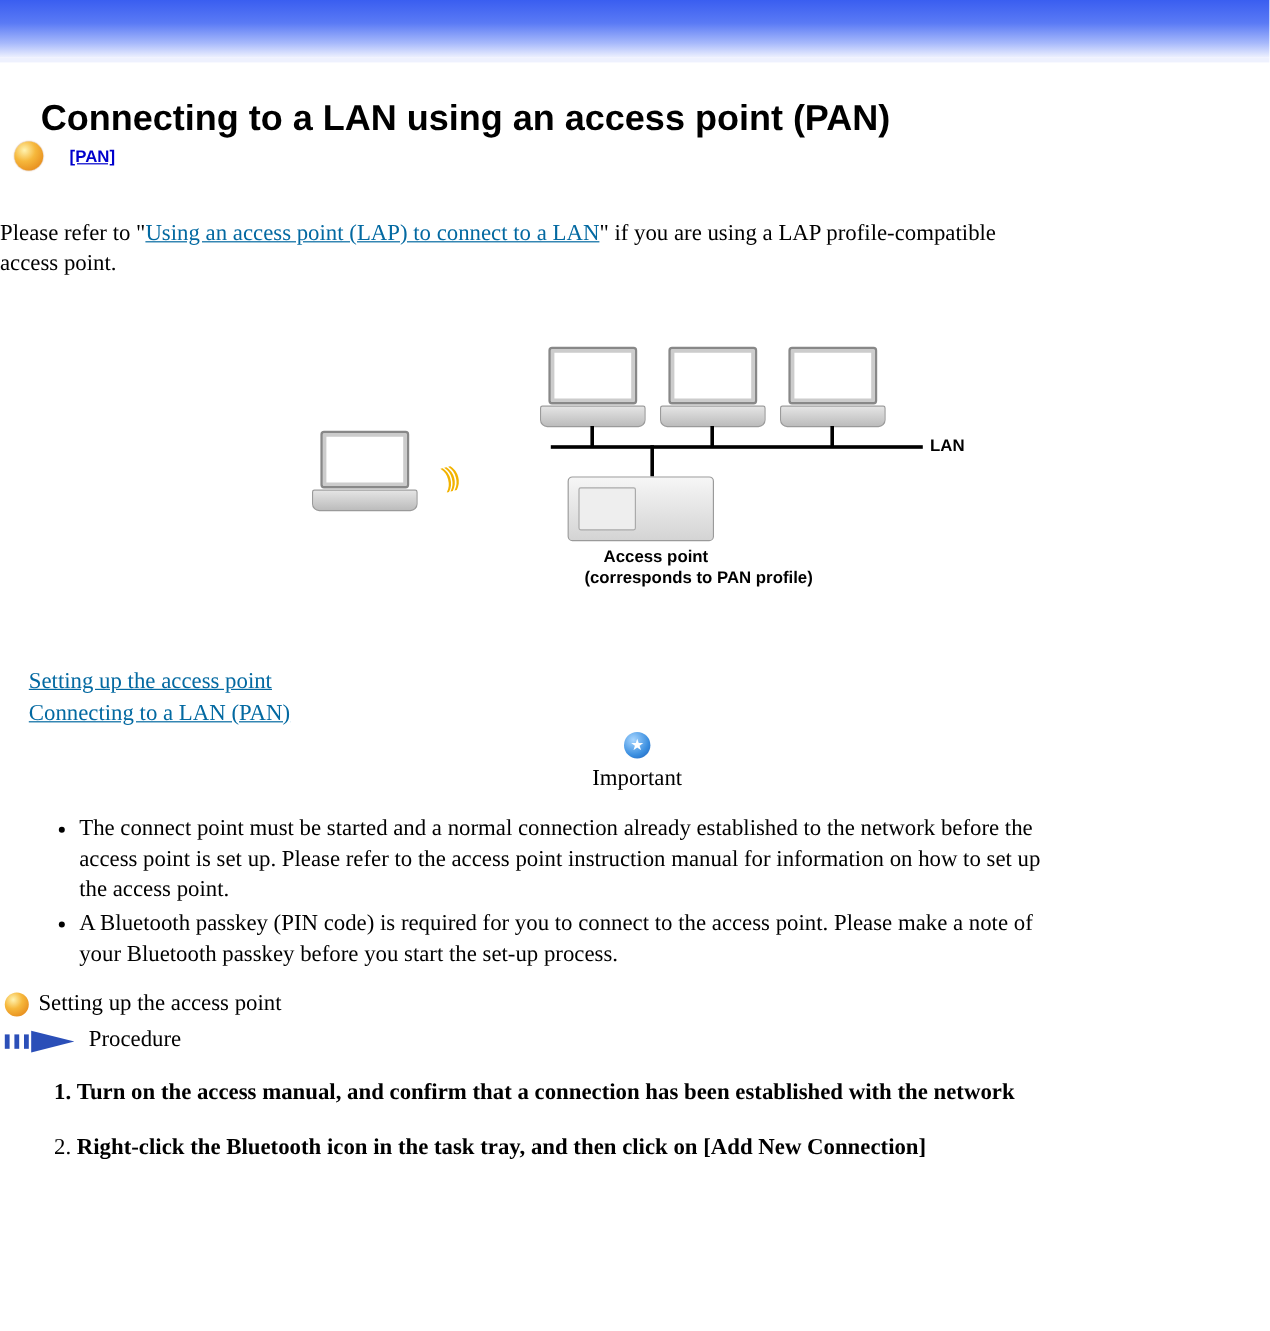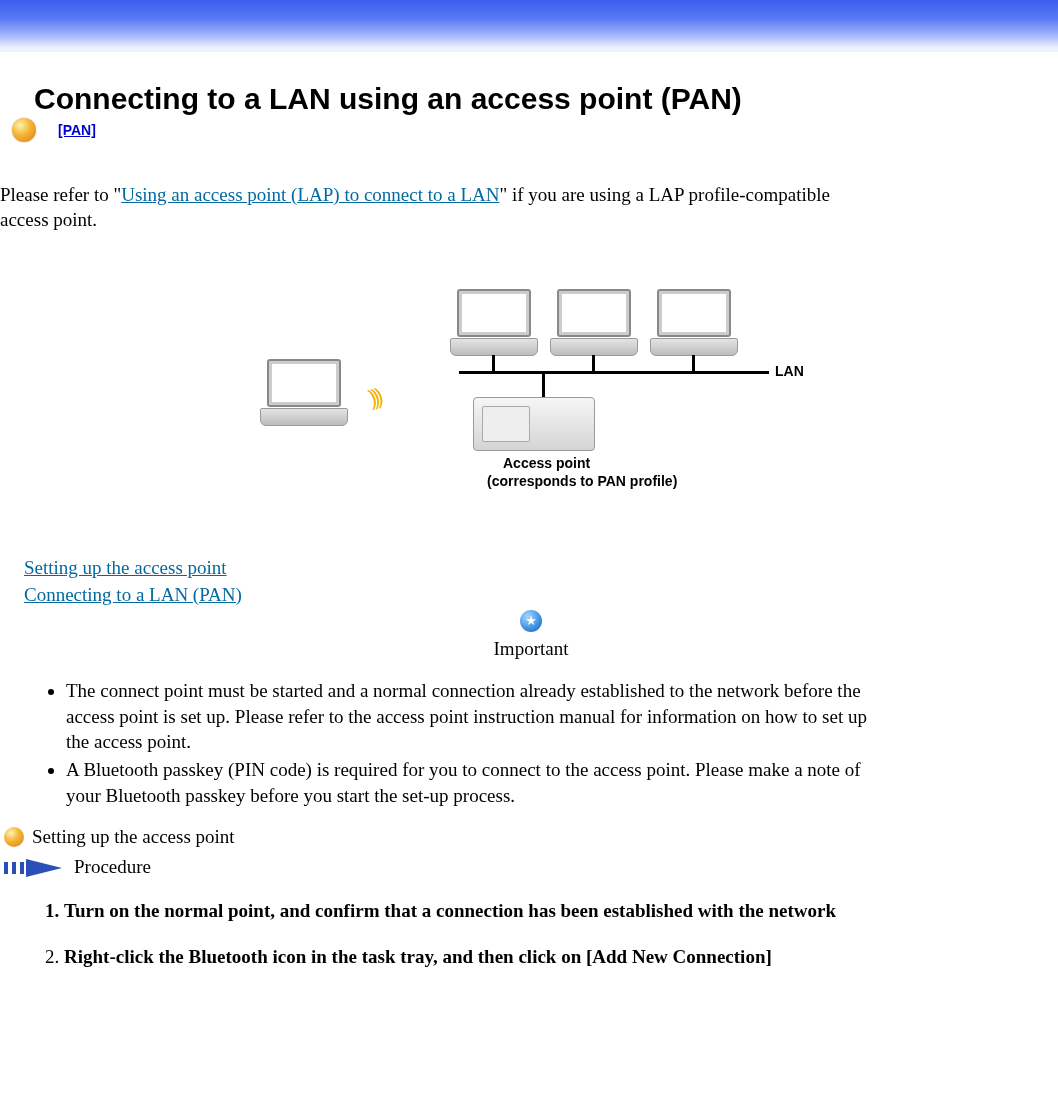--- a/index.html
+++ b/index.html
@@ -294,15 +294,15 @@
         <span></span>
         <span></span>
         <span></span>
       </div>
     <div class="tri"></div>
   </div>
   <span>Procedure</span>
 </div>
 
 <ol class="steps">
-  <li>Turn on the normal point, and confirm that a connection has been established with the network</li>
+  <li>Turn on the access manual, and confirm that a connection has been established with the network</li>
   <li class="normal-marker">Right-click the Bluetooth icon in the task tray, and then click on [Add New Connection]</li>
 </ol>
 
 </body></html>

